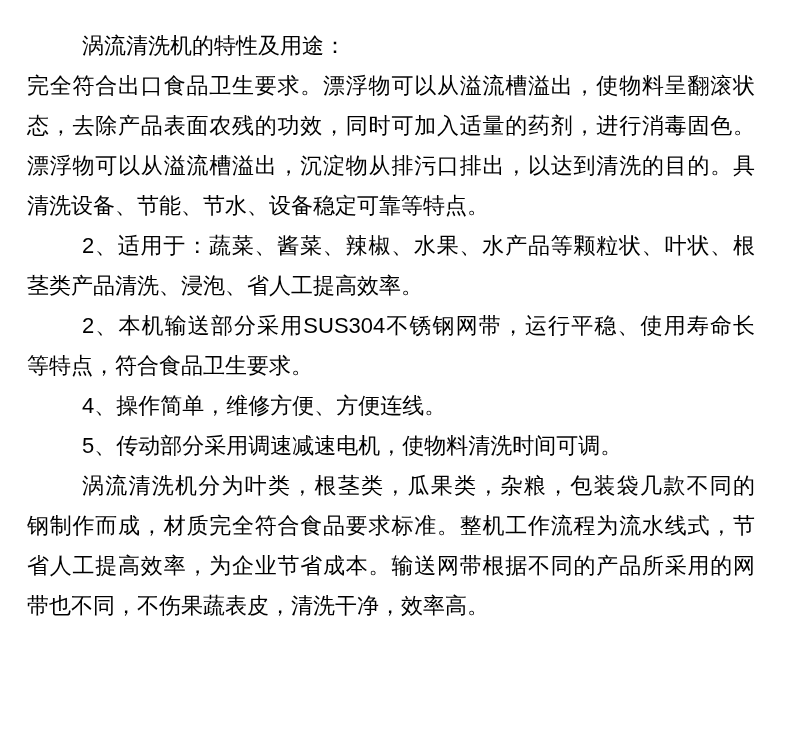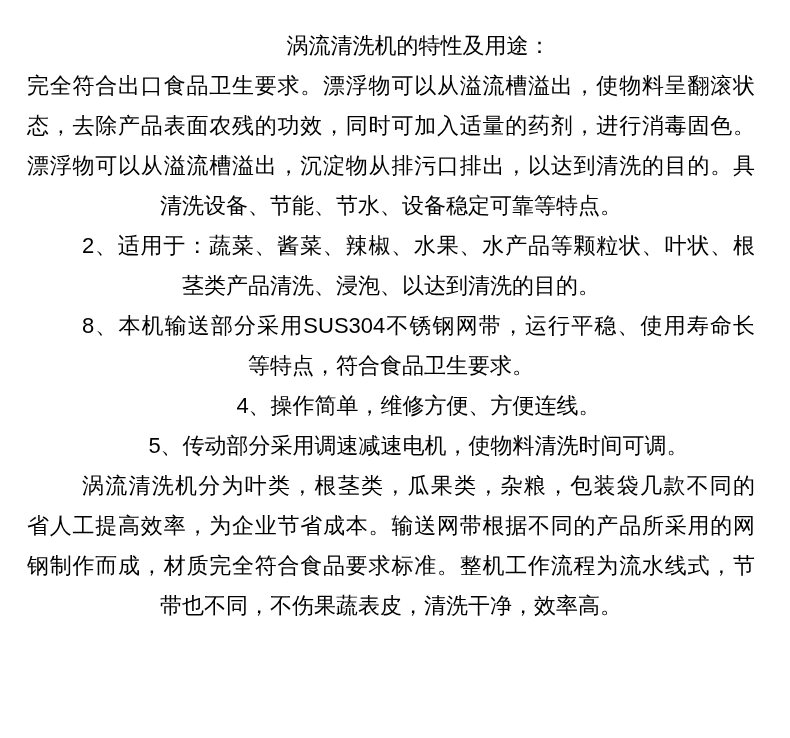--- a/index.html
+++ b/index.html
@@ -20,21 +20,21 @@
     padding-top: 26px;
     color: #000000;
     font-size: 22px;
     line-height: 40px;
     font-weight: 500;
     letter-spacing: 0;
   }
   .ln {
     width: 100%;
     white-space: normal;
-    text-align: center;
+    text-align: left;
   }
   
   .just {
     text-align: justify;
     text-align-last: justify;
   }
   
   .ind {
     text-indent: 55px;
   }
@@ -42,22 +42,22 @@
 </head>
 <body>
 
 <div class="doc">
   <div class="ln ind">涡流清洗机的特性及用途：</div>
   <div class="ln just">完全符合出口食品卫生要求。漂浮物可以从溢流槽溢出，使物料呈翻滚状</div>
   <div class="ln just">态，去除产品表面农残的功效，同时可加入适量的药剂，进行消毒固色。</div>
   <div class="ln just">漂浮物可以从溢流槽溢出，沉淀物从排污口排出，以达到清洗的目的。具</div>
   <div class="ln">清洗设备、节能、节水、设备稳定可靠等特点。</div>
   <div class="ln ind just">2、适用于：蔬菜、酱菜、辣椒、水果、水产品等颗粒状、叶状、根</div>
-  <div class="ln">茎类产品清洗、浸泡、以达到清洗的目的。</div>
-  <div class="ln ind just">8、本机输送部分采用SUS304不锈钢网带，运行平稳、使用寿命长</div>
+  <div class="ln">茎类产品清洗、浸泡、省人工提高效率。</div>
+  <div class="ln ind just">2、本机输送部分采用SUS304不锈钢网带，运行平稳、使用寿命长</div>
   <div class="ln">等特点，符合食品卫生要求。</div>
   <div class="ln ind">4、操作简单，维修方便、方便连线。</div>
   <div class="ln ind">5、传动部分采用调速减速电机，使物料清洗时间可调。</div>
   <div class="ln ind just">涡流清洗机分为叶类，根茎类，瓜果类，杂粮，包装袋几款不同的</div>
+  <div class="ln just">钢制作而成，材质完全符合食品要求标准。整机工作流程为流水线式，节</div>
   <div class="ln just">省人工提高效率，为企业节省成本。输送网带根据不同的产品所采用的网</div>
-  <div class="ln just">钢制作而成，材质完全符合食品要求标准。整机工作流程为流水线式，节</div>
   <div class="ln">带也不同，不伤果蔬表皮，清洗干净，效率高。</div>
 </div>
 
 </body></html>

